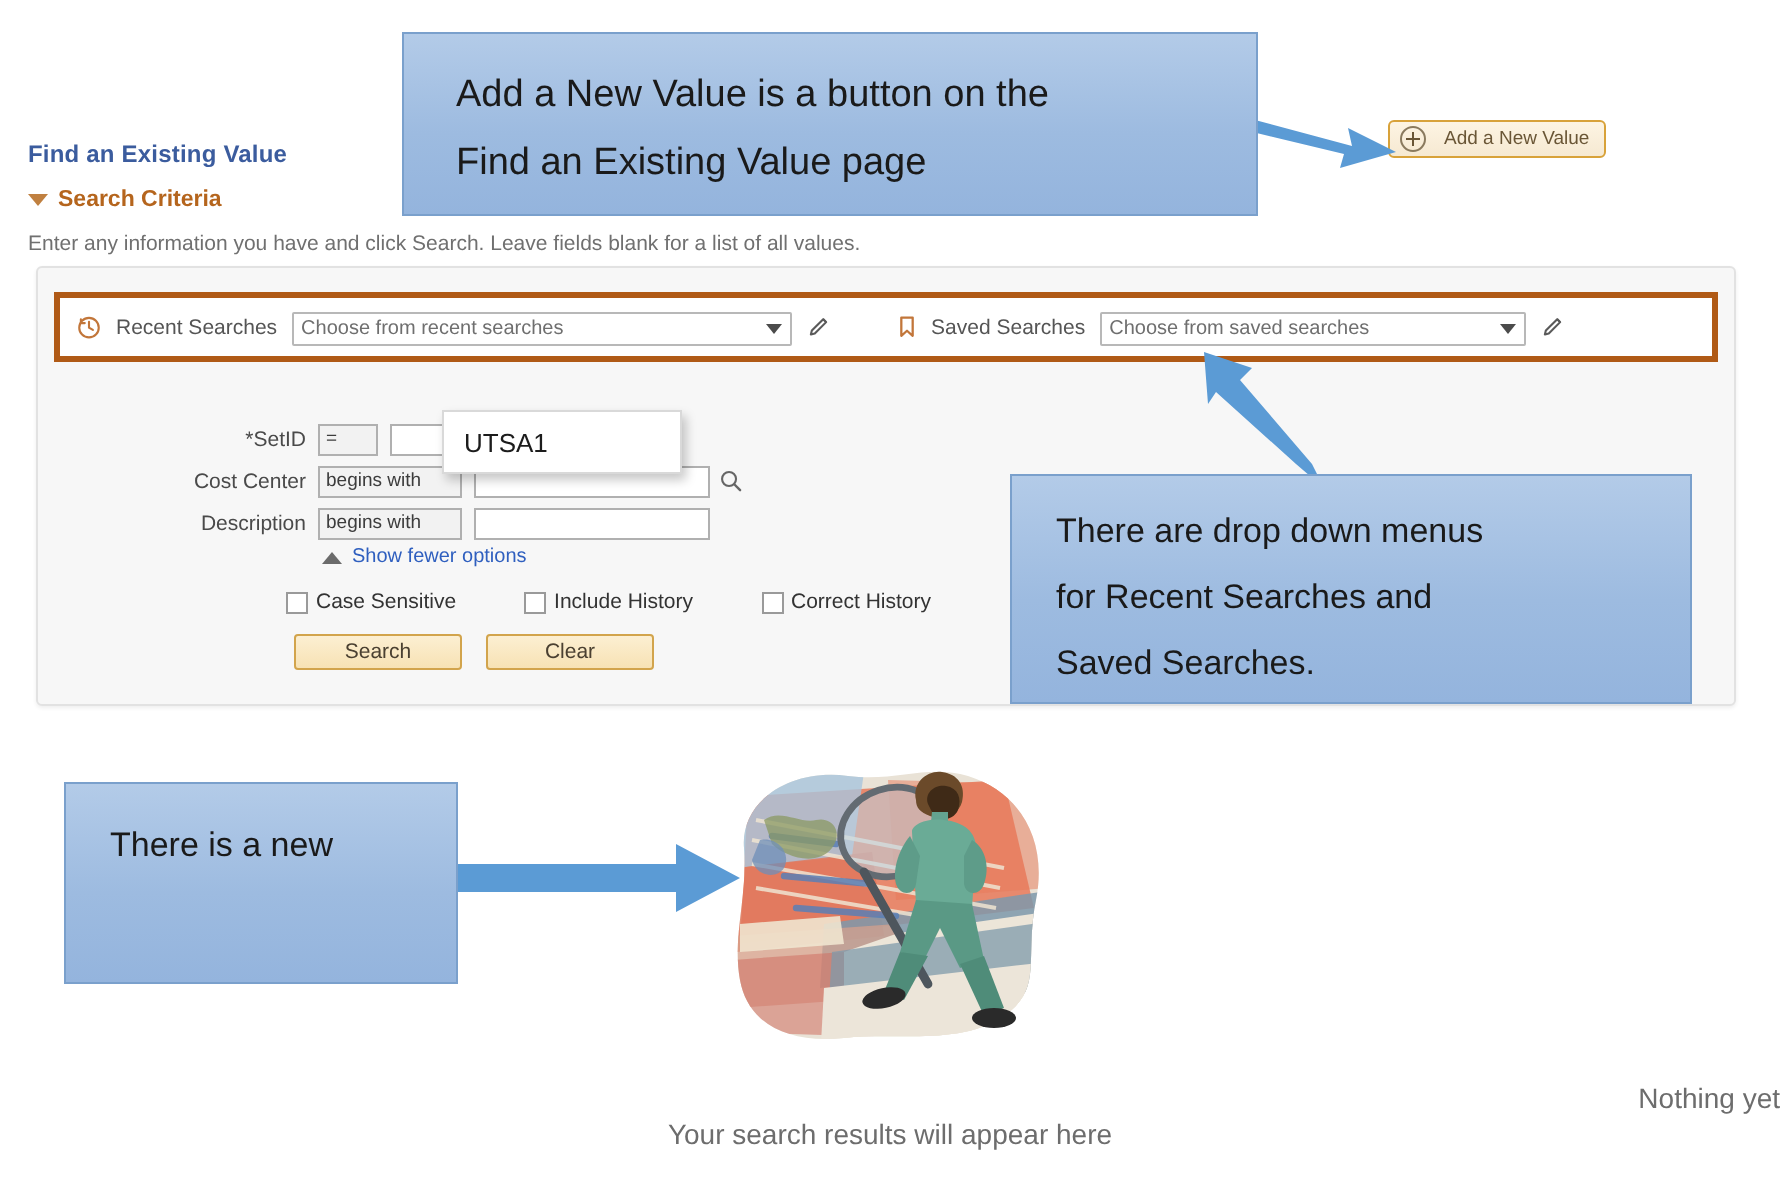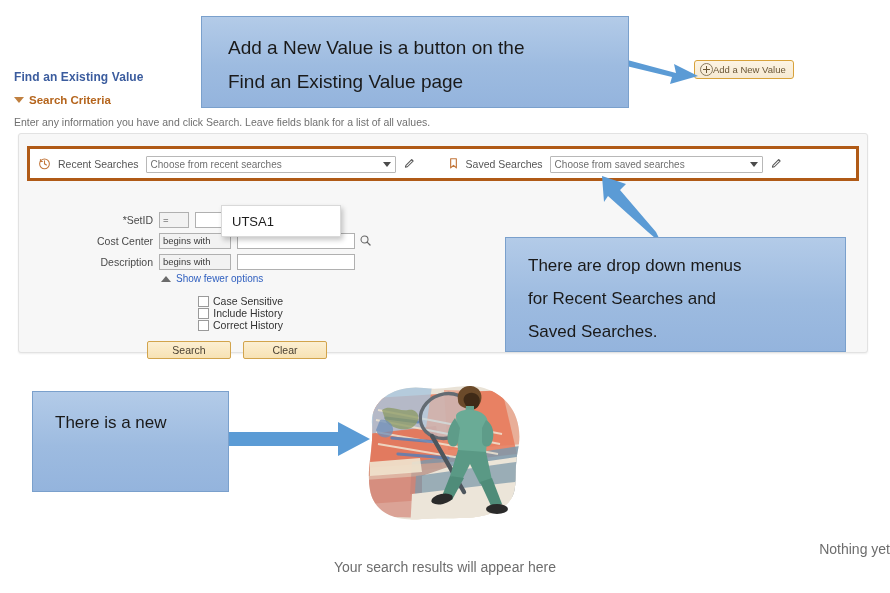--- a/index.html
+++ b/index.html
@@ -54,21 +54,21 @@
   
   .add-new-btn {
     position: absolute;
     left: 694px;
     top: 60px;
     height: 19px;
     box-sizing: border-box;
     padding: 0 7px 0 5px;
     display: flex;
     align-items: center;
-    gap: 0;
+    gap: 9px;
     background: linear-gradient(#fdf4e3, #f6e9d2);
     border: 1px solid #d8a23a;
     border-radius: 3px;
     font-size: 9.5px;
     color: #6a5636;
     white-space: nowrap;
     z-index: 6;
   }
   .plus-circle {
     width: 11px; height: 11px;
@@ -220,21 +220,20 @@
     border-left: 5px solid transparent;
     border-right: 5px solid transparent;
     border-bottom: 6px solid #6b6b6b;
   }
   .checks {
     display: flex;
     align-items: center;
     margin: 11px 0 0 58px;
     font-size: 10.5px;
     color: #333;
-    flex-direction: column;
   }
   .chk {
     display: flex;
     align-items: center;
     gap: 4px;
     margin-right: 34px;
   }
   .box {
     width: 11px; height: 11px;
     border: 1px solid #9a9a9a;

